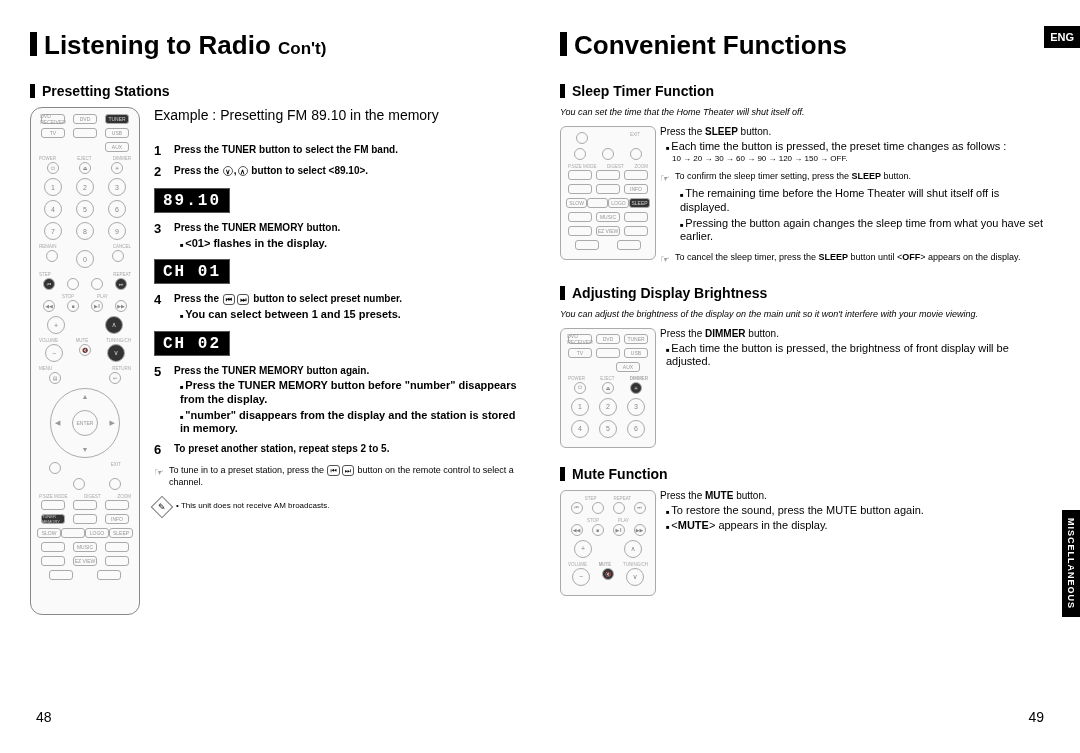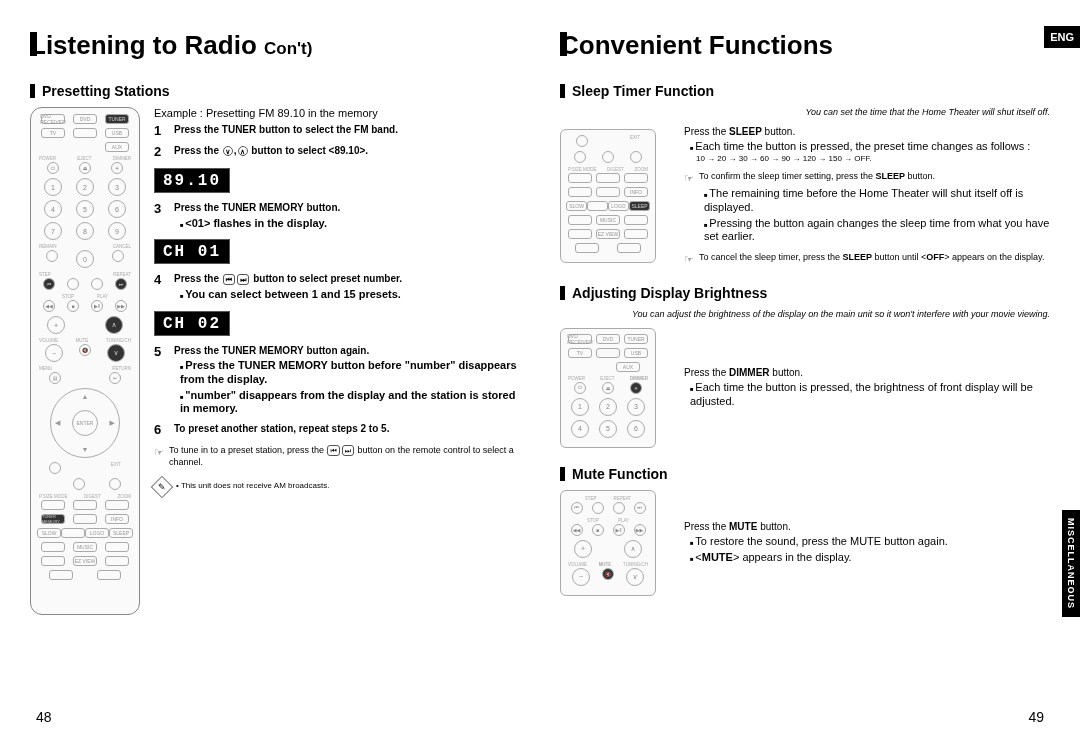--- a/index.html
+++ b/index.html
@@ -12,20 +12,21 @@
     display: flex;
     gap: 40px;
     position: relative;
     color: #000;
   }
   .page { flex: 1; position: relative; }
   h1 {
     font-size: 26px;
     font-weight: bold;
     margin-bottom: 22px;
+    padding-left: 14px;
     position: relative;
   }
   h1::before {
     content: "";
     position: absolute;
     left: 0; top: 2px;
     width: 7px; height: 24px;
     background: #000;
   }
   h1 .sub { font-size: 17px; }
@@ -89,21 +90,21 @@
   }
   .circle-sm { width: 12px; height: 12px; font-size:5px; }
   .labels-row { display:flex; justify-content:space-between; font-size:4.5px; color:#aaa; padding:0 2px; margin-bottom:1px; }
   .nav-pad {
     width: 70px; height: 70px; border:0.5px solid #aaa; border-radius:50%;
     margin: 4px auto; position:relative;
   }
   .nav-center { position:absolute; top:50%; left:50%; transform:translate(-50%,-50%); width:26px; height:26px; border:0.5px solid #aaa; border-radius:50%; font-size:5px; display:flex; align-items:center; justify-content:center; color:#999; }
 
   .steps { font-size: 10px; flex:1; }
-  .example { font-size: 11px; margin-bottom: 4px; }
+  .example { font-size: 14px; margin-bottom: 20px; }
   .step { display:flex; gap:8px; margin-bottom:6px; align-items:flex-start; }
   .step-num { font-weight:bold; font-size:13px; width:12px; }
   .step-text { flex:1; line-height:1.35;font-weight:bold; }
   .display-seg {
     display:inline-block;
     background:#000; color:#fff;
     font-family: "Courier New", monospace;
     font-weight:bold;
     font-size:16px;
     letter-spacing:2px;
@@ -122,22 +123,22 @@
   }
   .caret-inline { display:inline-block; vertical-align:middle; width:10px; height:10px; border:0.5px solid #555; border-radius:50%; font-size:7px; line-height:9px; text-align:center; margin:0 1px; }
   .note-box { display:flex; gap:6px; font-size:8px; margin-top:10px; align-items:flex-start; }
   .note-glyph {
     width:16px; height:16px; transform:rotate(45deg); border:0.5px solid #777;
     display:flex; align-items:center; justify-content:center; flex-shrink:0; margin-top:1px;
   }
   .note-glyph span { transform:rotate(-45deg); font-size:9px; }
 
   .section { margin-bottom: 18px; }
-  .italic-intro { font-size:9px; font-style:italic; margin-bottom:8px; line-height:1.2;text-align:right; }
-  .func-row { display:flex; gap:28px; align-items:center; }
+  .italic-intro { font-size:9px; font-style:italic; margin-bottom:8px; line-height:1.2; }
+  .func-row { display:flex; gap:4px; align-items:flex-start; }
   .mini-remote {
     width: 96px;
     border:1px solid #aaa; border-radius:6px;
     padding:5px; background:#fafafa; flex-shrink:0;
     font-size:5px;
   }
   .func-text { flex:1; font-size:10px; }
   .func-text .main-line { margin-bottom:3px; }
 </style>
 </head>

